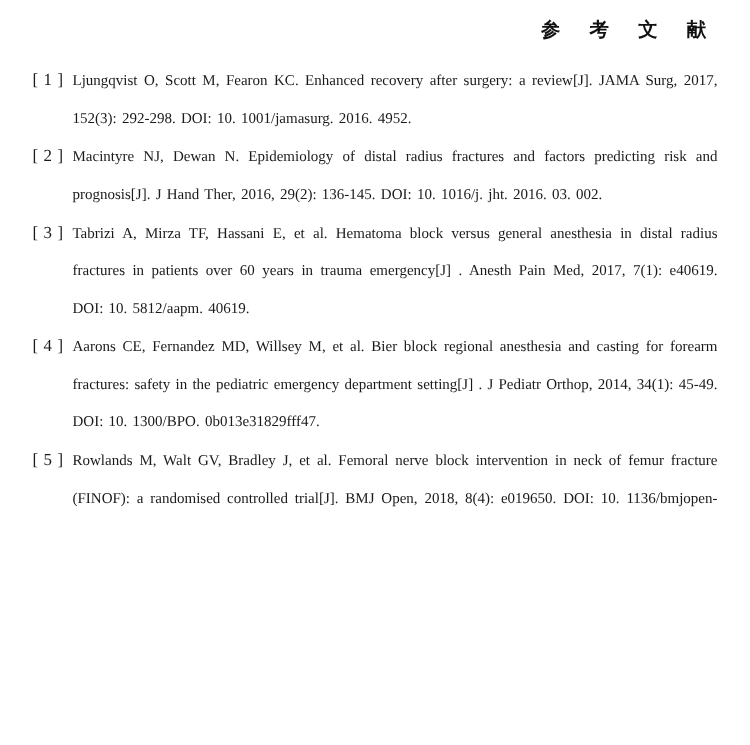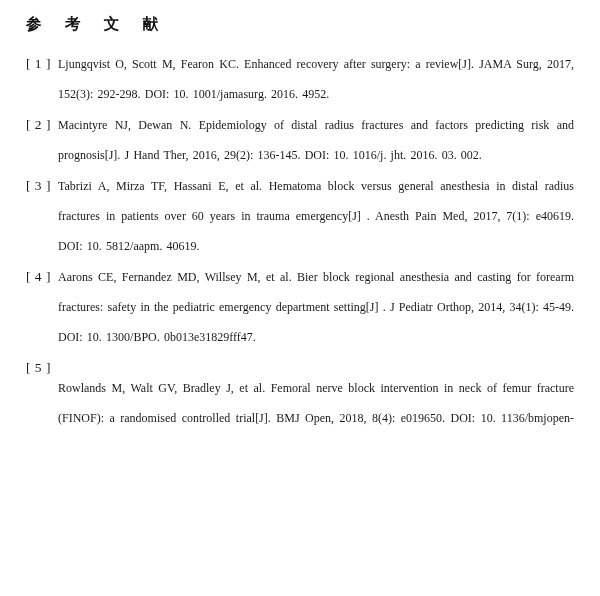--- a/index.html
+++ b/index.html
@@ -15,21 +15,21 @@
     overflow: hidden;
   }
   .page {
     width: 600px;
     height: 596px;
     position: relative;
     box-sizing: border-box;
     padding: 0 26px;
   }
   .ref-heading {
-    text-align: left;
+    text-align: right;
     font-family: "DejaVu Sans", sans-serif;
     font-weight: bold;
     font-size: 15.5px;
     letter-spacing: 9px;
     padding-top: 14px;
     padding-bottom: 14px;
     color: #111;
   }
   .ref-list {
     margin: 0;
@@ -53,21 +53,20 @@
     flex: 1 1 auto;
     font-size: 12px;
     line-height: 30px;
     text-align: justify;
     text-align-last: left;
     word-spacing: 1.2px;
     hyphens: none;
   }
   .ref-item:last-child .ref-text {
     text-align-last: justify;
-    margin-top: 20px;
   }
 </style>
 </head>
 <body>
 
 <div class="page">
 
   <div class="ref-heading">参 考 文 献</div>
 
   <div class="ref-list">

